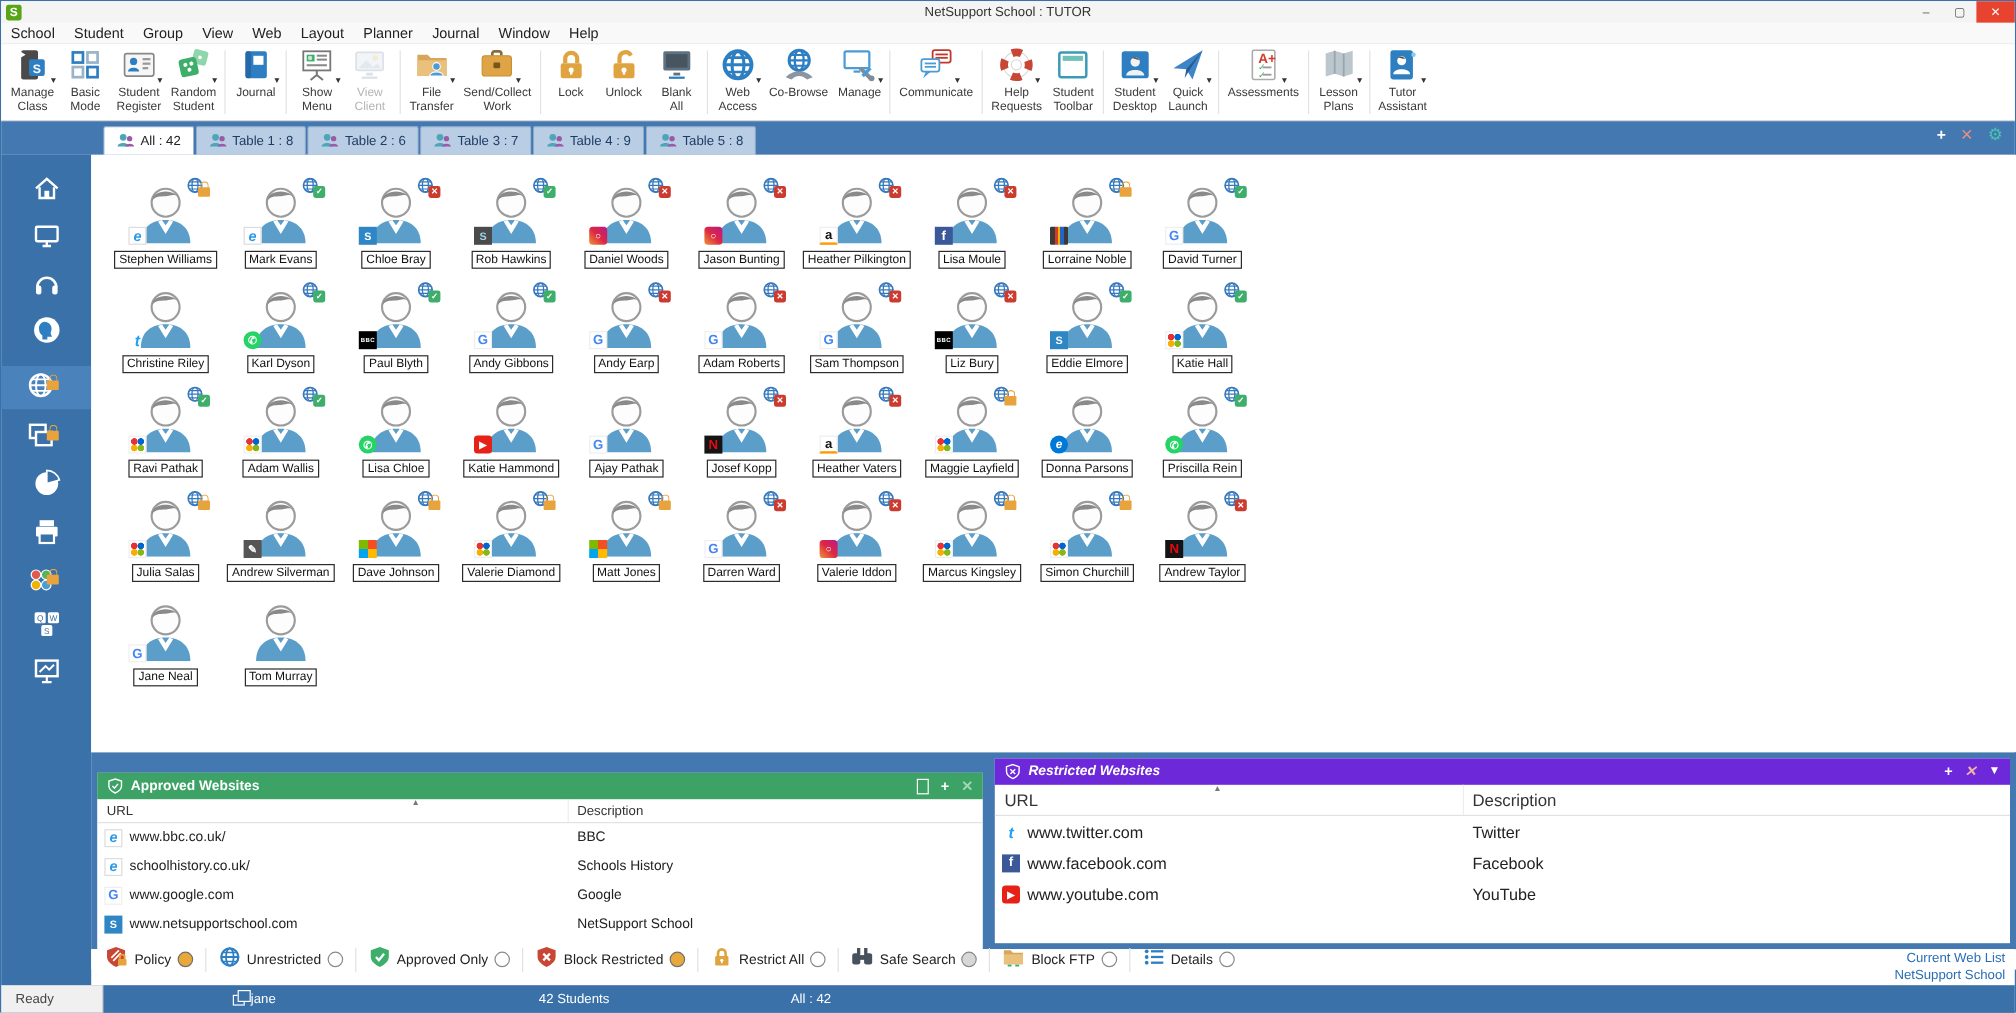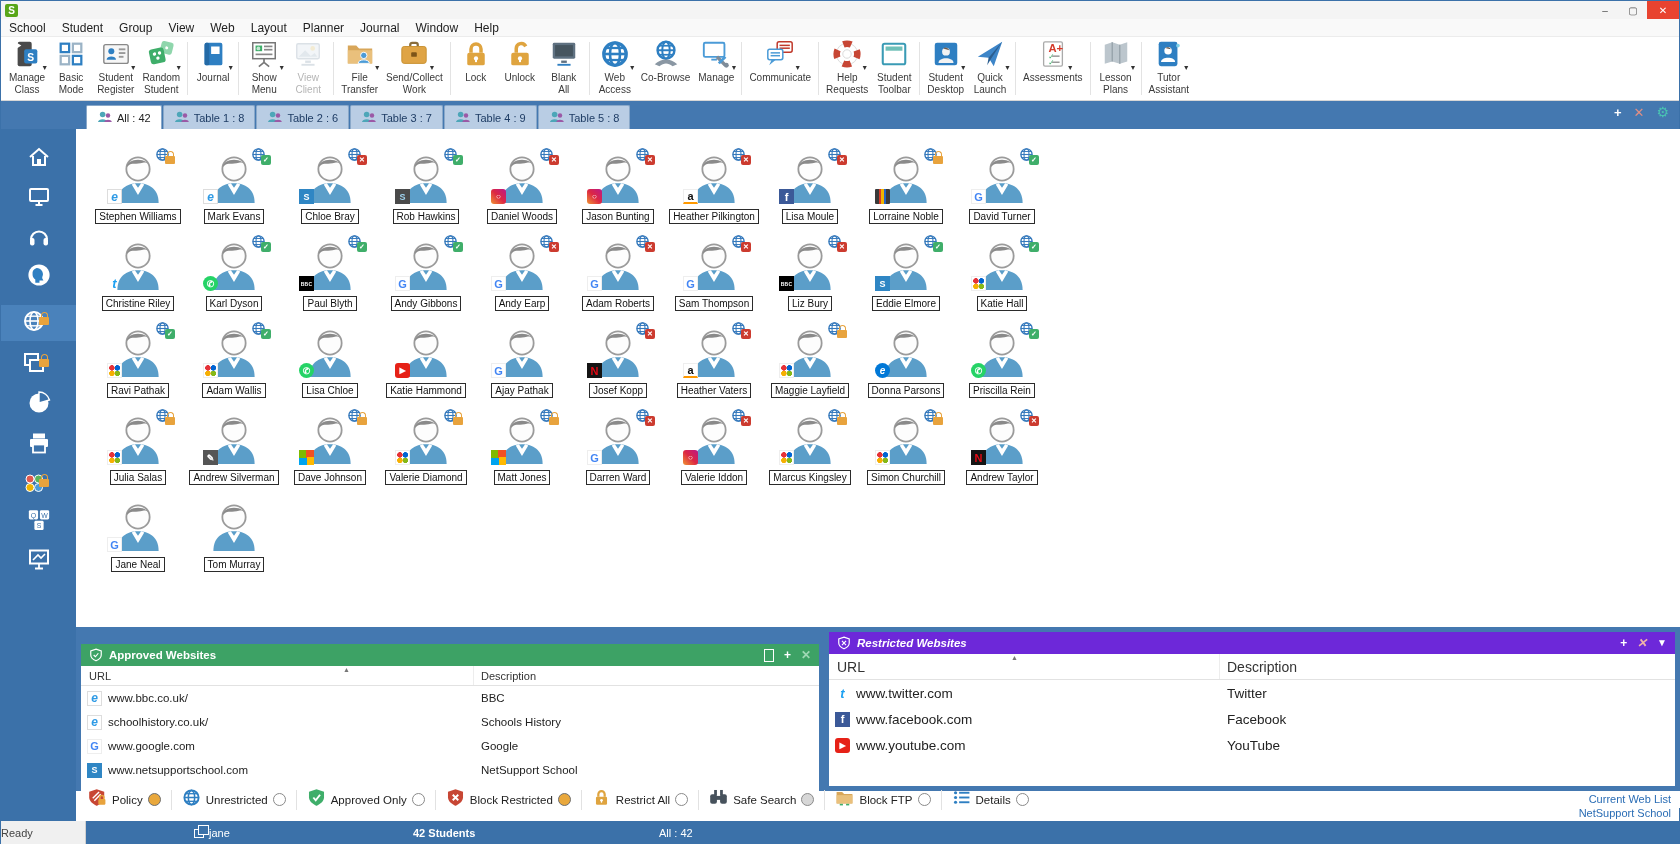--- a/index.html
+++ b/index.html
@@ -122,33 +122,34 @@
   .mode svg { width:19px; height:19px; }
   .mode-lbl { font-size:11.5px; color:#222; }
   .radio { width:13px; height:13px; border-radius:50%; border:1px solid #8a8a8a; background:#fff; }
   .radio.on { background:#e9a83c; border-color:#6f6f6f; }
   .radio.dis { background:#d7d7d7; }
   .mode-sep { width:1px; height:20px; background:#e2e2e2; margin:0 10px; }
   #weblist-info { position:absolute; right:10px; top:1px; text-align:right; font-size:11px; color:#2a6db5; line-height:14px; }
 
   
   #statusbar { position:absolute; left:0; top:820px; width:100%; height:24px; background:#3b71a9; font-size:11px; }
-  #status-ready { position:absolute; left:0; top:0; width:85px; height:24px; background:#f0f0f0; color:#444; line-height:24px; padding-left:0; border-right:1px solid #d0d0d0; }
+  #status-ready { position:absolute; left:0; top:0; width:85px; height:24px; background:#f0f0f0; color:#444; line-height:24px; padding-left:12px; border-right:1px solid #d0d0d0; }
   .status-item { position:absolute; top:0; height:24px; line-height:24px; color:#fff; display:flex; align-items:center; gap:5px; }
-  #status-user { left:193px; } #status-count { left:412px;font-weight:bold; } #status-group { left:658px; }
+  #status-user { left:193px; } #status-count { left:448px; } #status-group { left:658px; }
   .win-ico { position:relative; width:10px; height:9px; border:1.5px solid #fff; background:transparent; }
   .win-ico::before { content:""; position:absolute; left:3px; top:-5px; width:9px; height:8px; border:1.5px solid #fff; background:#3b71a9; }
 </style>
 </head>
 <body>
 
 <div id="app">
 
   <div id="titlebar">
     <div id="app-icon">S</div>
+    <div id="title-text">NetSupport School : TUTOR</div>
     <div id="win-controls">
       <div class="wc min"></div>
       <div class="wc max"></div>
       <div class="wc close"></div>
     </div>
   </div>
 
   <div id="menubar">
       <div class="menu-item">School</div>
       <div class="menu-item">Student</div>

